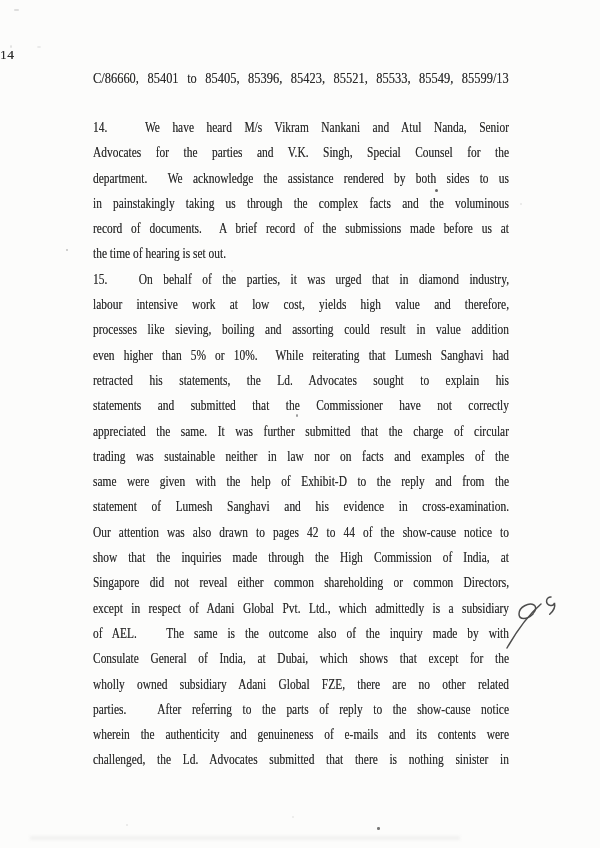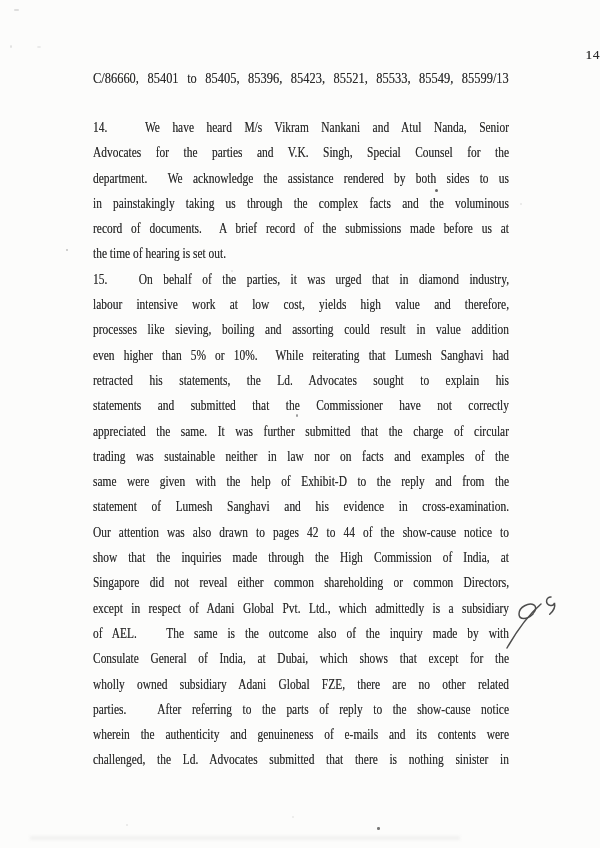--- a/index.html
+++ b/index.html
@@ -9,21 +9,21 @@
     height: 848px;
     background: #fcfcfb;
     overflow: hidden;
     font-family: "Liberation Serif", serif;
     color: #2b2b2b;
     text-shadow: 0 0 0.4px rgba(43,43,43,0.55);
   }
   .page-number {
     position: absolute;
     top: 47px; left: 0; width: 600px;
-    text-align: right;
+    text-align: left;
     font-size: 13.5px;
     letter-spacing: 0.5px;
   }
   .case-line {
     position: absolute;
     top: 70px; left: 93px;
     width: 495px;
     transform: scaleX(0.84);
     transform-origin: 0 0;
     font-size: 14.8px;

